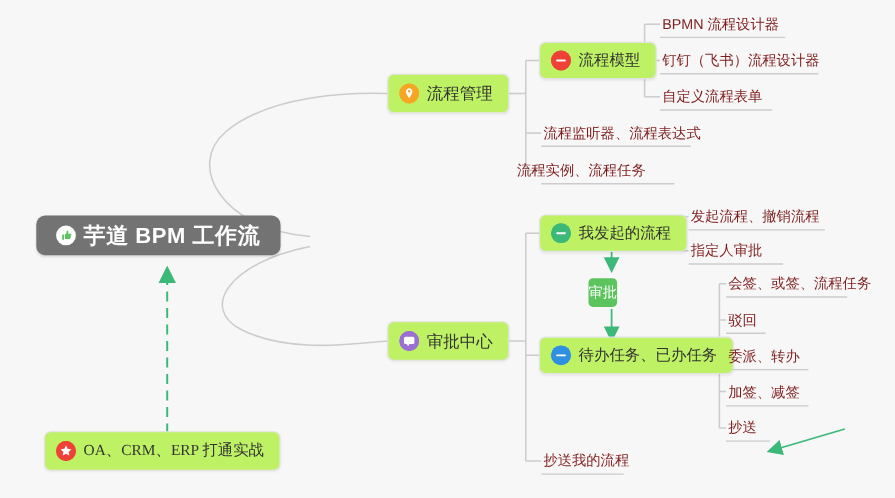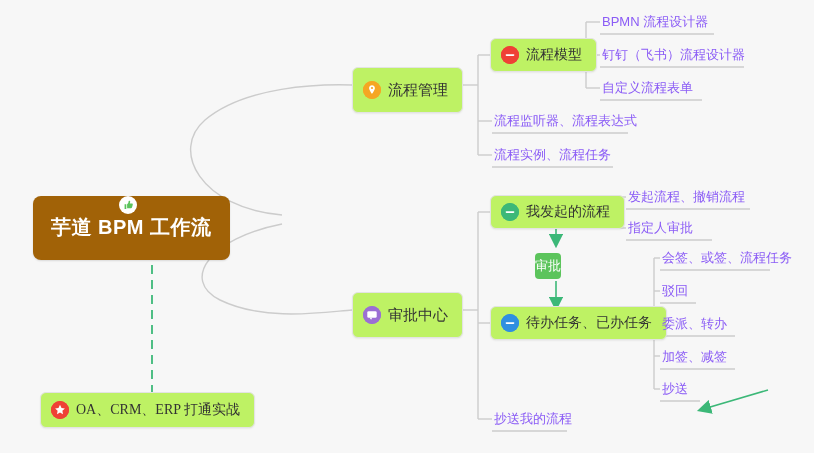--- a/index.html
+++ b/index.html
@@ -27,51 +27,50 @@
   }
   .node {
     position: absolute;
     box-sizing: border-box;
     display: flex;
     align-items: center;
     white-space: nowrap;
   }
   
   .root {
-    background: #a16207;
+    background: #737373;
     border-radius: 8px;
     color: #ffffff;
     font-size: 20px;
     font-weight: bold;
     padding: 0 18px;
-    height: 64px;
+    height: 36px;
     box-shadow: 0 1px 2px rgba(0,0,0,0.12);
-    flex-direction: column;
   }
   .root .lbl { letter-spacing: 0.5px; }
 
   
   .card {
     background: #bef264;
     border: 1px solid #e3e3e3;
     border-radius: 6px;
     height: 34px;
     padding: 0 14px 0 10px;
     font-size: 14px;
     color: #333333;
     box-shadow: 0 1px 2px rgba(0,0,0,0.06);
   }
   .card.big {
-    height: 46px;
+    height: 36px;
     font-size: 15px;
   }
   
   .leaf {
     font-size: 13px;
-    color: #8b5cf6;
+    color: #7f1d1d;
     height: 24px;
     padding: 0 2px;
   }
   .leaf .lbl { line-height: 24px; }
 
   
   .tagbox {
     background: #5cc45c;
     border-radius: 4px;
     color: #ffffff;
@@ -214,21 +213,21 @@
   <div class="node leaf" style="left:600px; top:43px;align-items:center;">
     <span class="lbl">钉钉（飞书）流程设计器</span>
   </div>
   <div class="node leaf" style="left:600px; top:76px;">
     <span class="lbl">自定义流程表单</span>
   </div>
 
   <div class="node leaf" style="left:492px; top:109px;">
     <span class="lbl">流程监听器、流程表达式</span>
   </div>
-  <div class="node leaf" style="left:492px; top:143px;">
+  <div class="node leaf" style="left:468px; top:143px;">
     <span class="lbl">流程实例、流程任务</span>
   </div>
 
   <div class="node card big" style="left:352px; top:292px;">
     <span class="ic ic-purple">
       <svg viewBox="0 0 18 18" width="18" height="18">
           <circle cx="9" cy="9" r="9" fill="#9b6fd4"></circle>
           <rect x="4.3" y="5.2" width="9.4" height="6.6" rx="1.4" fill="#ffffff"></rect>
           <path d="M6.6 11.8l1.5 2 1-2z" fill="#ffffff"></path>
         </svg>

